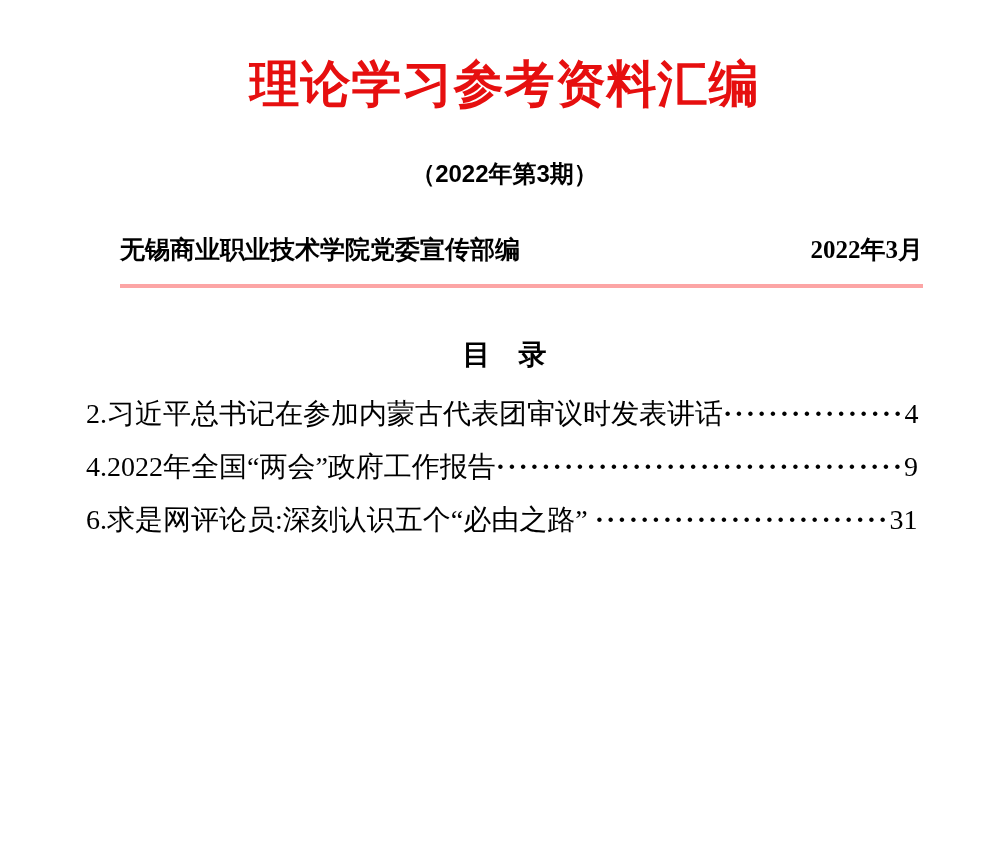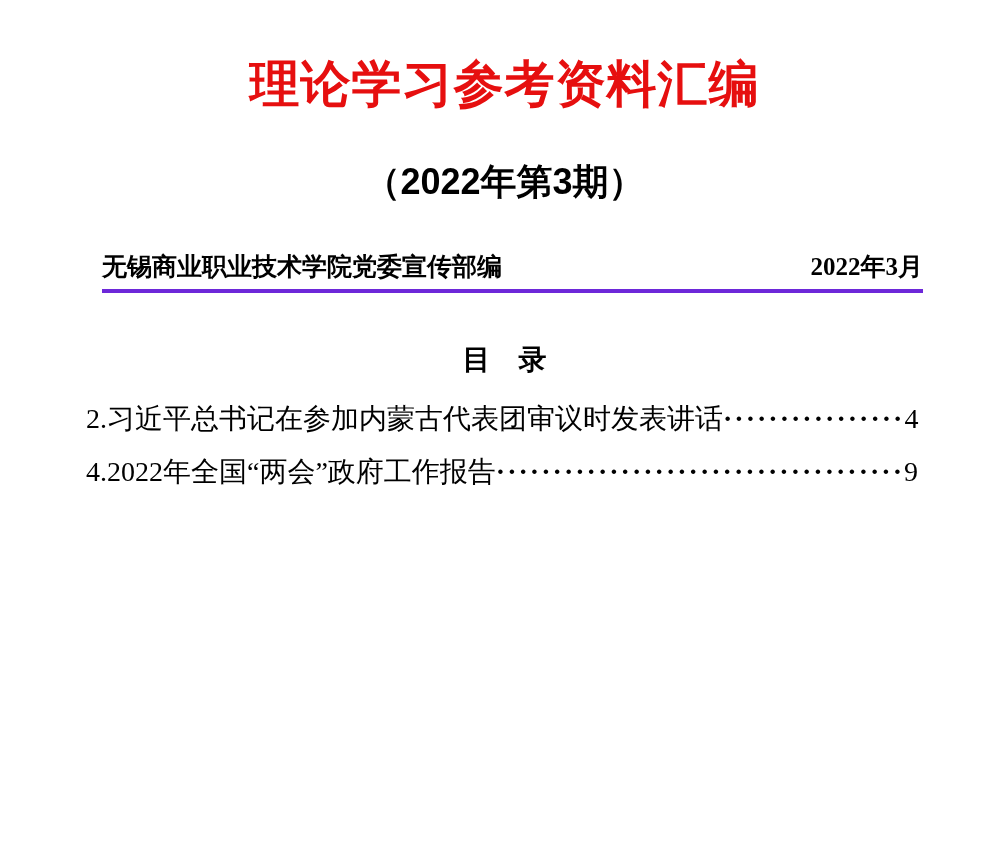--- a/index.html
+++ b/index.html
@@ -22,31 +22,31 @@
     font-size: 50px;
     line-height: 1.15;
     font-weight: bold;
     letter-spacing: 1px;
     color: #e60f0f;
     font-family: "Liberation Serif", "DejaVu Serif", serif;
   }
   .issue-line {
     margin-top: 44px;
     text-align: center;
-    font-size: 36px;
+    font-size: 24px;
     font-weight: bold;
     font-family: "Liberation Sans", "DejaVu Sans", sans-serif;
   }
   .masthead {
     display: flex;
     justify-content: space-between;
     align-items: flex-end;
-    margin: 44px 0 0 16px;
-    padding-bottom: 7px;
-    border-bottom: 4px solid #6d28d9;
+    margin: 44px 0 0 34px;
+    padding-bottom: 19px;
+    border-bottom: 4px solid #fca5a5;
     font-size: 25px;
     font-weight: bold;
     line-height: 1.25;
   }
   .toc-heading {
     margin: 50px 0 0 0;
     text-align: center;
     font-size: 28px;
     font-weight: bold;
     line-height: 1.2;
@@ -81,15 +81,16 @@
   <div class="masthead">
     <span>无锡商业职业技术学院党委宣传部编</span>
     <span>2022年3月</span>
   </div>
 
   <h2 class="toc-heading">目　录</h2>
 
   <div class="toc-list">
     <div class="toc-entry"><span>2.习近平总书记在参加内蒙古代表团审议时发表讲话</span><span class="toc-leader">················</span><span class="toc-page">4</span></div>
     <div class="toc-entry"><span>4.2022年全国“两会”政府工作报告</span><span class="toc-leader">····································</span><span class="toc-page">9</span></div>
+    <div class="toc-entry"><span>6.求是网评论员:深刻认识五个“必由之路” </span><span class="toc-leader">··························</span><span class="toc-page">31</span></div>
   </div>
 
 </div>
 
 </body></html>

